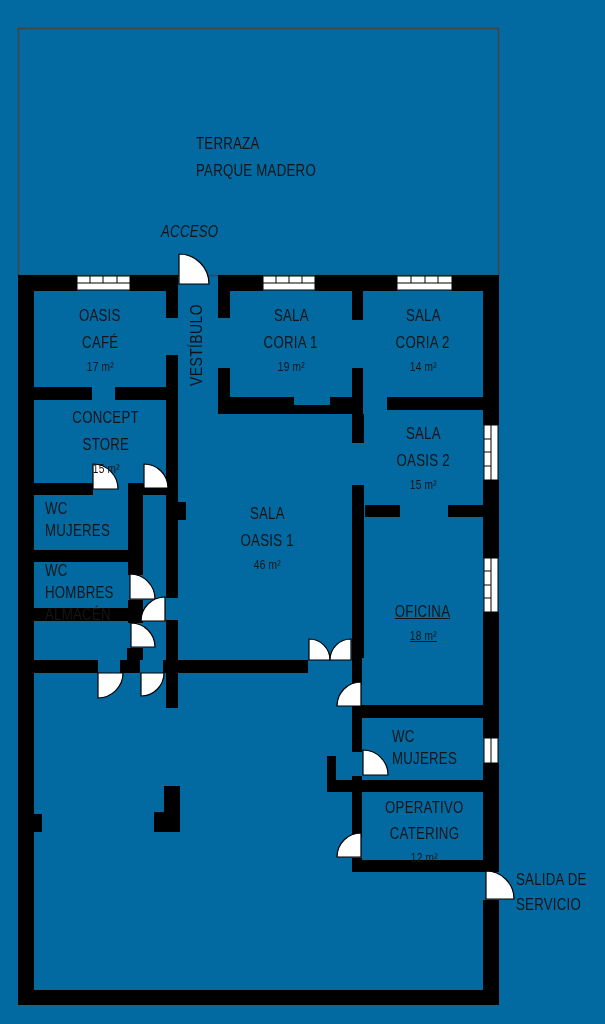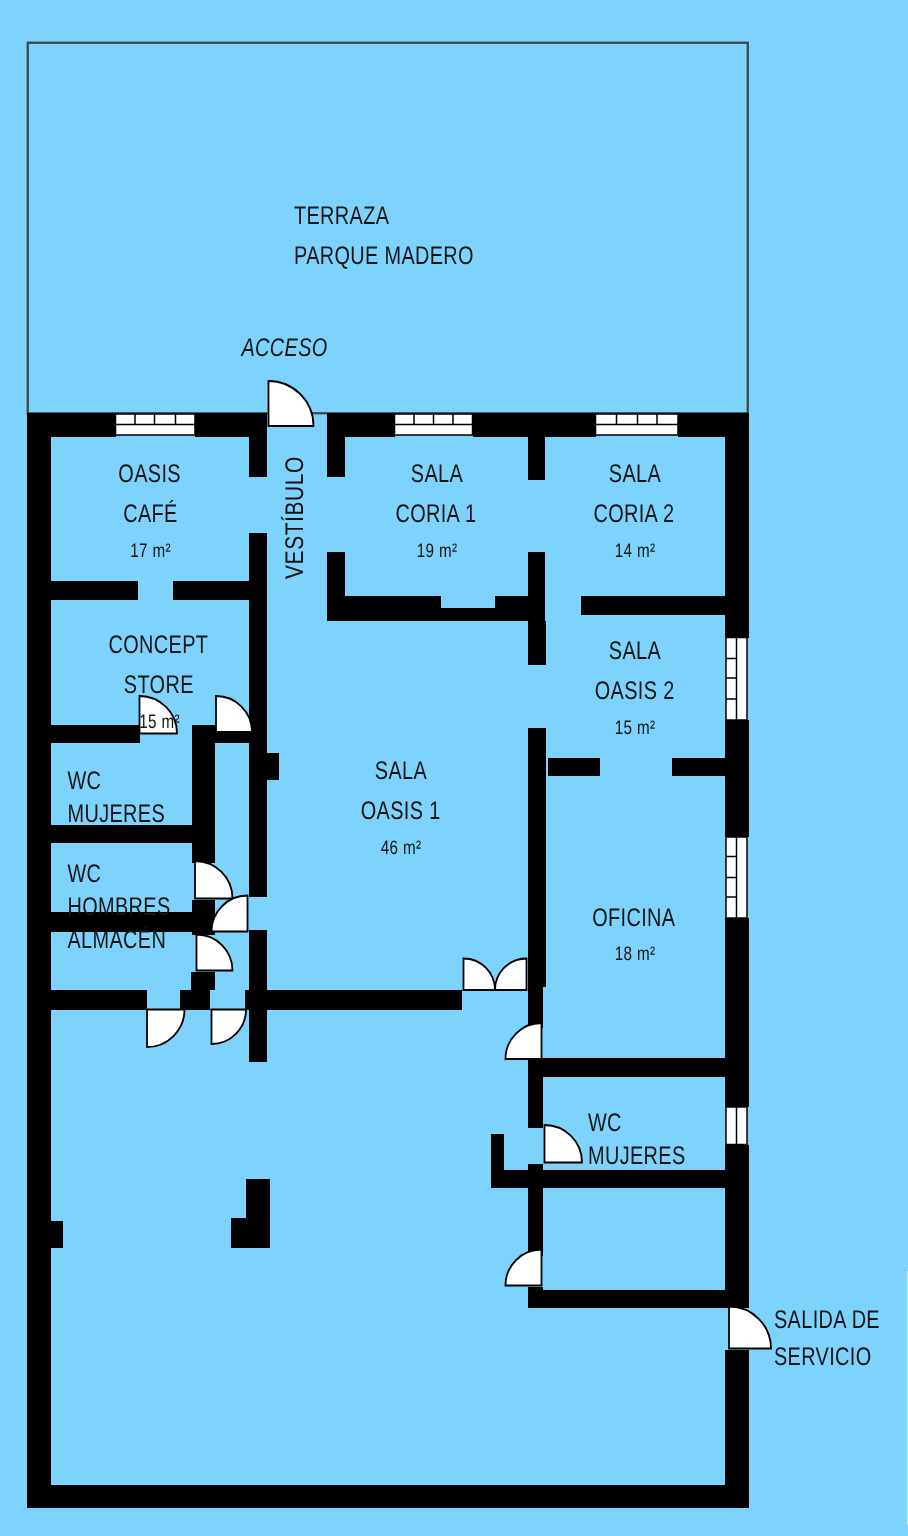--- a/index.html
+++ b/index.html
@@ -1,25 +1,25 @@
 <!DOCTYPE html>
 <html><head>
 <meta charset="utf-8">
 <style>
   html,body{margin:0;padding:0;background:#ffffff;}
-  #plan{position:relative;width:605px;height:1024px;background:#7dd3fc;overflow:hidden;
+  #plan{position:relative;width:605px;height:1024px;background:#0369a1;overflow:hidden;
         font-family:"Liberation Sans","DejaVu Sans",sans-serif;color:#111;}
   #plan svg{position:absolute;left:0;top:0;}
   .wall{fill:#000;}
   .lbl{position:absolute;line-height:27px;font-size:17px;letter-spacing:0.3px;color:#151515;}
   .lbl.center{display:flex;flex-direction:column;align-items:center;text-align:center;}
   .lbl .ln{display:block;white-space:nowrap;transform:scaleX(0.78);transform-origin:center;}
   .lbl.leftal .ln{transform-origin:left center;}
   .lbl .area{font-size:13px;line-height:16px;margin-top:3px;}
-  .wc{line-height:22px;margin-top:12px;}
+  .wc{line-height:22px;}
   .salon .ln{line-height:33px;font-size:27px;}
   .salon .area{font-size:15px;margin-top:6px;}
   .vest{position:absolute;left:197px;top:345px;width:0;height:0;}
   .vest .ln{position:absolute;white-space:nowrap;font-size:17px;letter-spacing:0.5px;
             transform:translate(-50%,-50%) rotate(-90deg) scaleX(0.82);}
 </style>
 </head>
 <body>
 
 <div id="plan">
@@ -185,21 +185,21 @@
   <span class="ln">CORIA 1</span>
   <span class="ln area">19 m²</span>
 </div>
 
 <div class="lbl center" style="left:363px;top:302px;width:120px;">
   <span class="ln">SALA</span>
   <span class="ln">CORIA 2</span>
   <span class="ln area">14 m²</span>
 </div>
 
-<div class="lbl center" style="left:34px;top:416px;width:144px;">
+<div class="lbl center" style="left:34px;top:404px;width:144px;">
   <span class="ln">CONCEPT</span>
   <span class="ln">STORE</span>
   <span class="ln area">15 m²</span>
 </div>
 
 <div class="lbl center" style="left:363px;top:420px;width:120px;">
   <span class="ln">SALA</span>
   <span class="ln">OASIS 2</span>
   <span class="ln area">15 m²</span>
 </div>
@@ -213,34 +213,39 @@
   <span class="ln">SALA</span>
   <span class="ln">OASIS 1</span>
   <span class="ln area">46 m²</span>
 </div>
 
 <div class="lbl leftal wc" style="left:45px;top:560px;">
   <span class="ln">WC</span>
   <span class="ln">HOMBRES</span>
 </div>
 
-<div class="lbl center" style="left:363px;top:598px;width:120px;">
+<div class="lbl center" style="left:363px;top:598px;width:120px;text-decoration:underline;">
   <span class="ln">OFICINA</span>
   <span class="ln area">18 m²</span>
 </div>
 
 <div class="lbl leftal wc" style="left:45px;top:604px;">
   <span class="ln">ALMACÉN</span>
 </div>
 
 <div class="lbl leftal wc" style="left:392px;top:726px;">
   <span class="ln">WC</span>
   <span class="ln">MUJERES</span>
 </div>
 
+<div class="lbl center" style="left:360px;top:795px;width:128px;line-height:26px;">
+  <span class="ln">OPERATIVO</span>
+  <span class="ln">CATERING</span>
+  <span class="ln area">12 m²</span>
+</div>
 
 
 <div class="lbl leftal" style="left:516px;top:867px;line-height:25px;">
   <span class="ln">SALIDA DE</span>
   <span class="ln">SERVICIO</span>
 </div>
 
 </div>
 
 </body></html>

